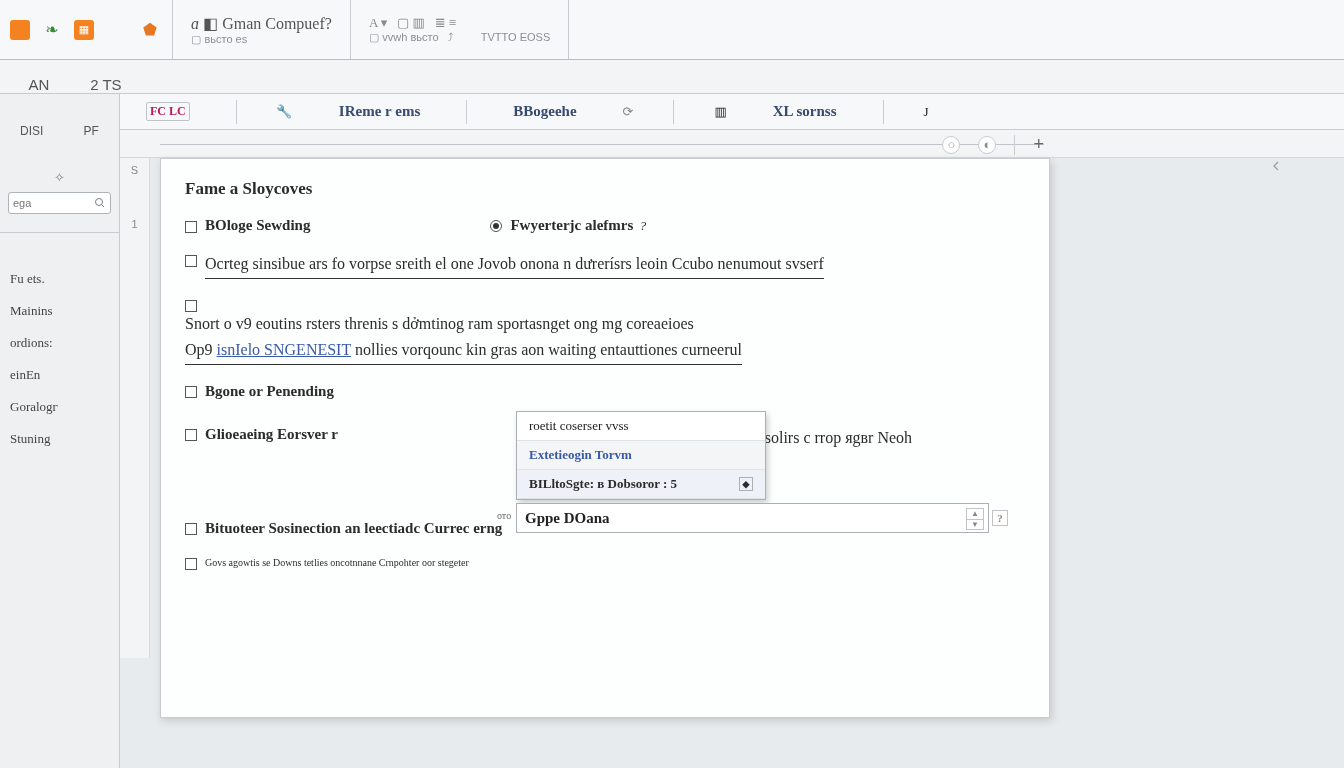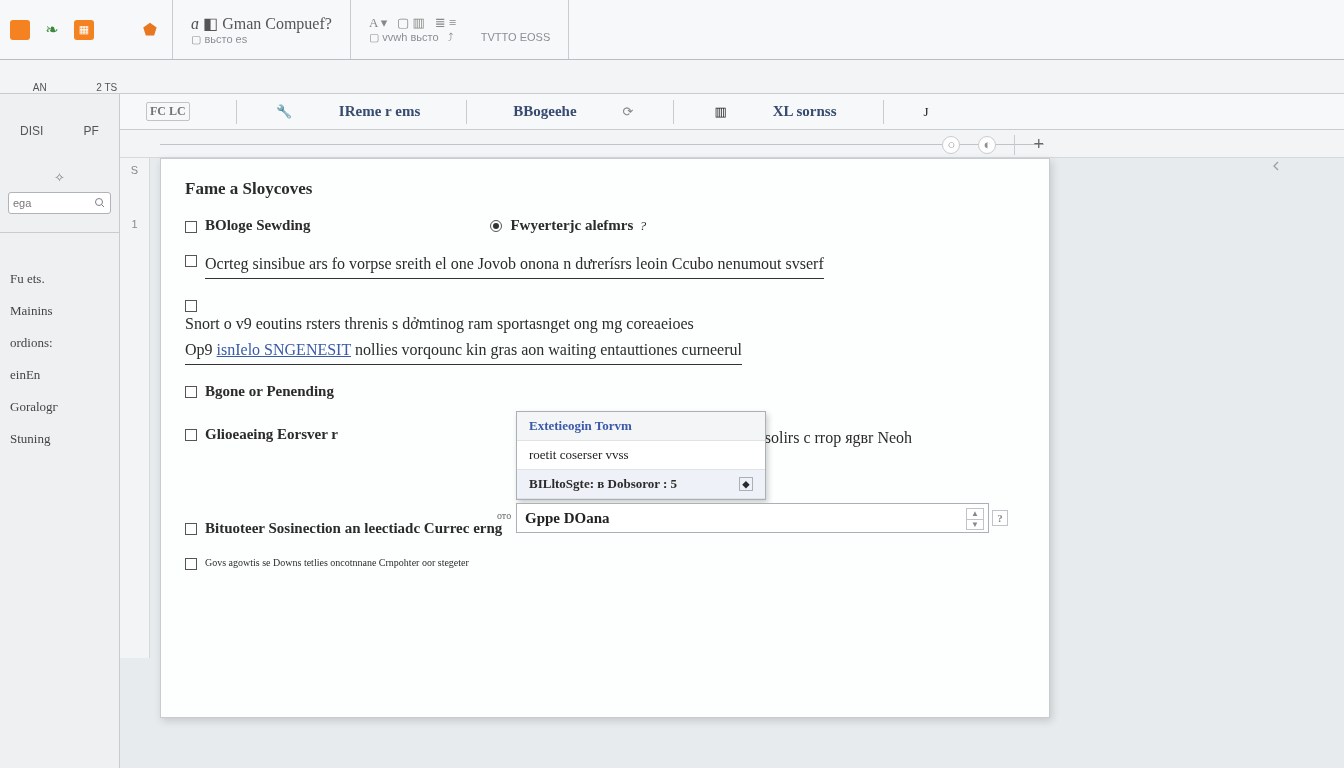--- a/index.html
+++ b/index.html
@@ -56,21 +56,21 @@
   align-items: center;
 }
 .ribbon-left {
   width: 150px;
   display: flex;
   align-items: flex-end;
   justify-content: space-around;
   padding: 0 8px;
   height: 100%;
 }
-.ribbon-left .sm { font-size: 10px; color: #555; text-align: center; }
+.ribbon-left .sm { font-size: 15px; color: #555; text-align: center; }
 .doc-area {
   display: flex;
   height: calc(100% - 94px);
 }
 .left-sidebar {
   width: 120px;
   background: #eef0f2;
   border-right: 1px solid #c8ccd0;
   padding-top: 30px;
 }
@@ -114,21 +114,21 @@
   display: flex;
   align-items: center;
   gap: 8px;
   font-family: Georgia, serif;
   font-size: 15px;
   color: #374b70;
   font-weight: 600;
   padding: 0 6px;
   height: 100%;
 }
-.ribbon-tab .mini { font-size: 12px; color: #737373; border:1px solid #c0c4c8; padding:1px 3px; border-radius:2px;}
+.ribbon-tab .mini { font-size: 12px; color: #be185d; border:1px solid #c0c4c8; padding:1px 3px; border-radius:2px;}
 .ribbon-sep { width:1px; height:24px; background:#c8ccd0; }
 .ruler-row {
   height: 28px;
   background: #f2f4f6;
   border-bottom: 1px solid #d5d9dc;
   position: relative;
 }
 .ruler-line {
   position: absolute;
   left: 40px; right: 300px;
@@ -428,22 +428,22 @@
       </div>
 
       <div class="form-row" style="flex-direction:row">
         <div class="checkbox"></div>
         <div>
           <div class="row-text" style="border:none;font-size:10px;font-weight:400">Govs agowtis se Downs tetlies oncotnnane Crnpohter oor stegeter</div>
         </div>
       </div>
 
       <div class="dropdown-popup">
+        <div class="dd-item">roetit coserser vvss</div>
         <div class="dd-item dd-header">Extetieogin Torvm</div>
-        <div class="dd-item">roetit coserser vvss</div>
         <div class="dd-item dd-active">
           <span><span>BILltoSgte: в Dobsoror :</span> <span>5</span></span>
           <span class="dd-spin">◆</span>
         </div>
       </div>
 
       <span class="small-lbl">отo</span>
       <div class="field-box">
         <span>Gppe DOana</span>
         <div class="field-spin">

